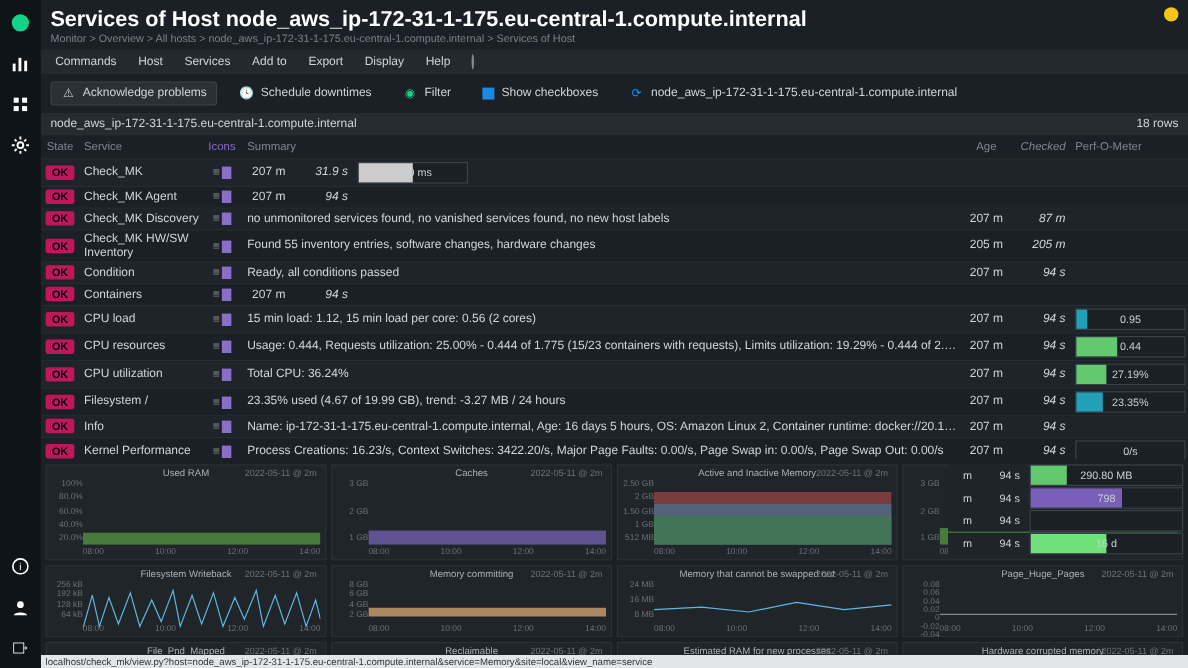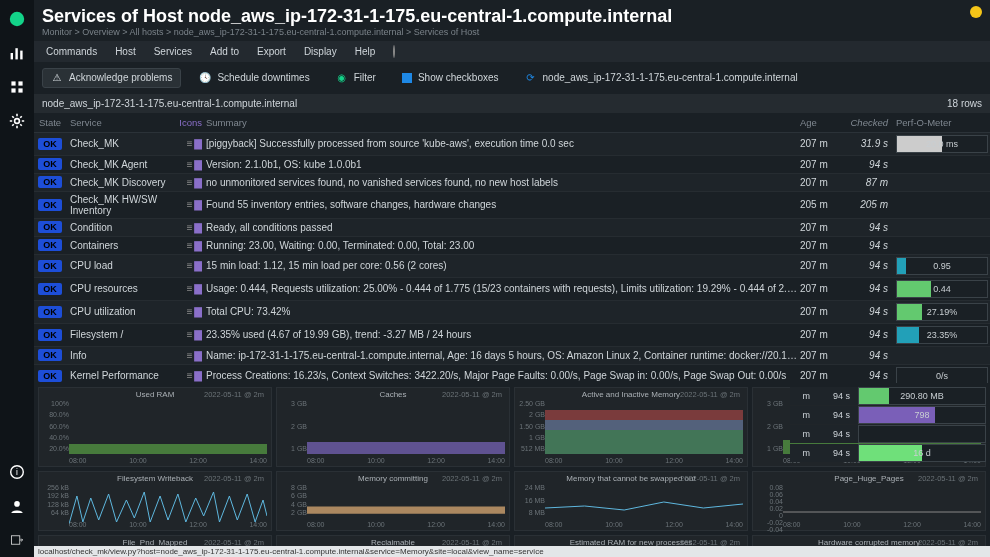--- a/index.html
+++ b/index.html
@@ -21,26 +21,26 @@
   .pill .ico { width:12px; height:12px; display:flex; align-items:center; justify-content:center; }
   .warn-dot { position:absolute; right:8px; top:6px; width:12px; height:12px; border-radius:50%; background:#f5c518; }
   .sub { display:flex; align-items:center; padding:4px 8px; font-size:10px; color:#cfd5da; background:#252b30;}
   .sub .grow{flex:1;}
   .tbl { overflow:hidden; }
   .hdr { display:flex; padding:4px 2px; background:#1a2025; color:#7f8790; font-size:9.5px; border-bottom:1px solid #2b3238;}
   .row { display:flex; align-items:center; padding:2px 2px; border-bottom:1px solid #262c31; min-height:18px;}
   .row:nth-child(odd){ background:#1e2429; }
   .c-state{width:28px; text-align:center;}
   .c-svc{width:104px; padding-left:6px;}
-  .c-icons{width:34px; text-align:right; color:#8a6fc9;}
+  .c-icons{width:34px; text-align:center; color:#8a6fc9;}
   .c-sum{flex:1; min-width:0; white-space:nowrap; overflow:hidden; text-overflow:ellipsis; padding-left:4px;}
-  .c-age{width:44px; text-align:left;}
+  .c-age{width:44px; text-align:center;}
   .c-chk{width:44px; text-align:right;font-style:italic;}
   .c-perf{width:100px; padding-left:8px;}
-  .badge { display:inline-block; background:#1d4ed8; color:#000; font-weight:bold; padding:1px 5px; border-radius:2px; font-size:9px; width:24px; text-align:center;}
+  .badge { display:inline-block; background:#be185d; color:#000; font-weight:bold; padding:1px 5px; border-radius:2px; font-size:9px; width:24px; text-align:center;}
   .menu-ico{ color:#888; letter-spacing:-1px; }
   .perf { height:18px; background:#1a2025; position:relative; border:1px solid #3a4248; display:flex; align-items:center; justify-content:center; font-size:9px; color:#222;}
   .perf .bar{ position:absolute; top:0; bottom:0; left:0; }
   .perf .lbl{ position:relative; color:#c8ced2; }
   .charts { display:flex; flex-wrap:wrap; gap:4px; padding:4px 4px 0; background:#1a2025; }
   .chart { height:80px; background:#202529; flex:1 1 190px; min-width:190px; position:relative; border:1px solid #2a3035;}
   .chart .ct{ position:absolute; left:0; right:0; top:2px; text-align:center; font-size:8px; color:#aab0b5;}
   .chart .cts{ position:absolute; right:7px; top:2px; font-size:7.5px; color:#6b7378;}
   .chart svg{ position:absolute; left:30px; right:4px; top:14px; bottom:14px; width:calc(100% - 34px); height:52px;}
   .chart .yl{position:absolute; left:2px; top:12px; bottom:14px; width:28px; display:flex; flex-direction:column; justify-content:space-between; font-size:7px; color:#6b7378; text-align:right;}
@@ -157,35 +157,33 @@
         <div class="c-sum">Summary</div>
         <div class="c-age">Age</div>
         <div class="c-chk">Checked</div>
         <div class="c-perf">Perf-O-Meter</div>
       </div>
       <div id="rows">
           <div class="row">
             <div class="c-state"><span class="badge">OK</span></div>
             <div class="c-svc">Check_MK</div>
             <div class="c-icons"><span class="menu-ico">≡</span> <span style="color:#8a6fc9">▇</span></div>
-            <div class="c-sum">[piggyback] Successfully processed from source 'kube-aws', execution time 0.0 sec</div>
             <div class="c-age">207 m</div>
             <div class="c-chk">31.9 s</div>
             <div class="c-perf">
               <div class="perf">
                 <div class="bar" style="width:50%;background:#cccccc"></div>
                 <span class="lbl">20.0 ms</span>
               </div>
             </div>
           </div>
           <div class="row">
             <div class="c-state"><span class="badge">OK</span></div>
             <div class="c-svc">Check_MK Agent</div>
             <div class="c-icons"><span class="menu-ico">≡</span> <span style="color:#8a6fc9">▇</span></div>
-            <div class="c-sum">Version: 2.1.0b1, OS: kube 1.0.0b1</div>
             <div class="c-age">207 m</div>
             <div class="c-chk">94 s</div>
             <div class="c-perf"></div>
           </div>
           <div class="row">
             <div class="c-state"><span class="badge">OK</span></div>
             <div class="c-svc">Check_MK Discovery</div>
             <div class="c-icons"><span class="menu-ico">≡</span> <span style="color:#8a6fc9">▇</span></div>
             <div class="c-sum">no unmonitored services found, no vanished services found, no new host labels</div>
             <div class="c-age">207 m</div>
@@ -207,21 +205,20 @@
             <div class="c-icons"><span class="menu-ico">≡</span> <span style="color:#8a6fc9">▇</span></div>
             <div class="c-sum">Ready, all conditions passed</div>
             <div class="c-age">207 m</div>
             <div class="c-chk">94 s</div>
             <div class="c-perf"></div>
           </div>
           <div class="row">
             <div class="c-state"><span class="badge">OK</span></div>
             <div class="c-svc">Containers</div>
             <div class="c-icons"><span class="menu-ico">≡</span> <span style="color:#8a6fc9">▇</span></div>
-            <div class="c-sum">Running: 23.00, Waiting: 0.00, Terminated: 0.00, Total: 23.00</div>
             <div class="c-age">207 m</div>
             <div class="c-chk">94 s</div>
             <div class="c-perf"></div>
           </div>
           <div class="row">
             <div class="c-state"><span class="badge">OK</span></div>
             <div class="c-svc">CPU load</div>
             <div class="c-icons"><span class="menu-ico">≡</span> <span style="color:#8a6fc9">▇</span></div>
             <div class="c-sum">15 min load: 1.12, 15 min load per core: 0.56 (2 cores)</div>
             <div class="c-age">207 m</div>
@@ -244,21 +241,21 @@
               <div class="perf">
                 <div class="bar" style="width:38%;background:#63c96f"></div>
                 <span class="lbl">0.44</span>
               </div>
             </div>
           </div>
           <div class="row">
             <div class="c-state"><span class="badge">OK</span></div>
             <div class="c-svc">CPU utilization</div>
             <div class="c-icons"><span class="menu-ico">≡</span> <span style="color:#8a6fc9">▇</span></div>
-            <div class="c-sum">Total CPU: 73.42%</div>
+            <div class="c-sum">Total CPU: 36.24%</div>
             <div class="c-age">207 m</div>
             <div class="c-chk">94 s</div>
             <div class="c-perf">
               <div class="perf">
                 <div class="bar" style="width:28%;background:#63c96f"></div>
                 <span class="lbl">27.19%</span>
               </div>
             </div>
           </div>
           <div class="row">

